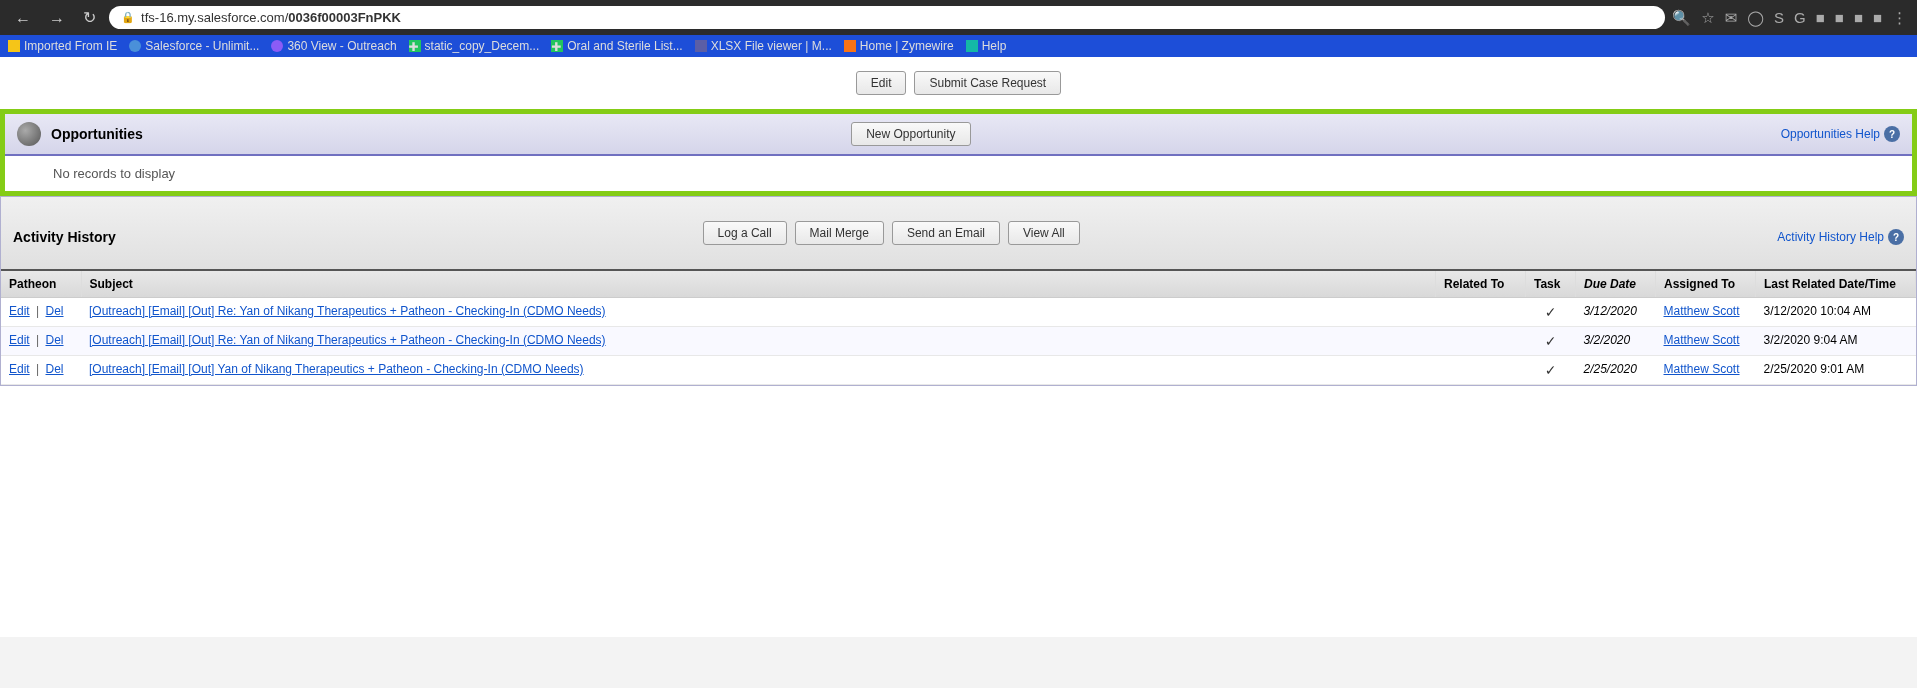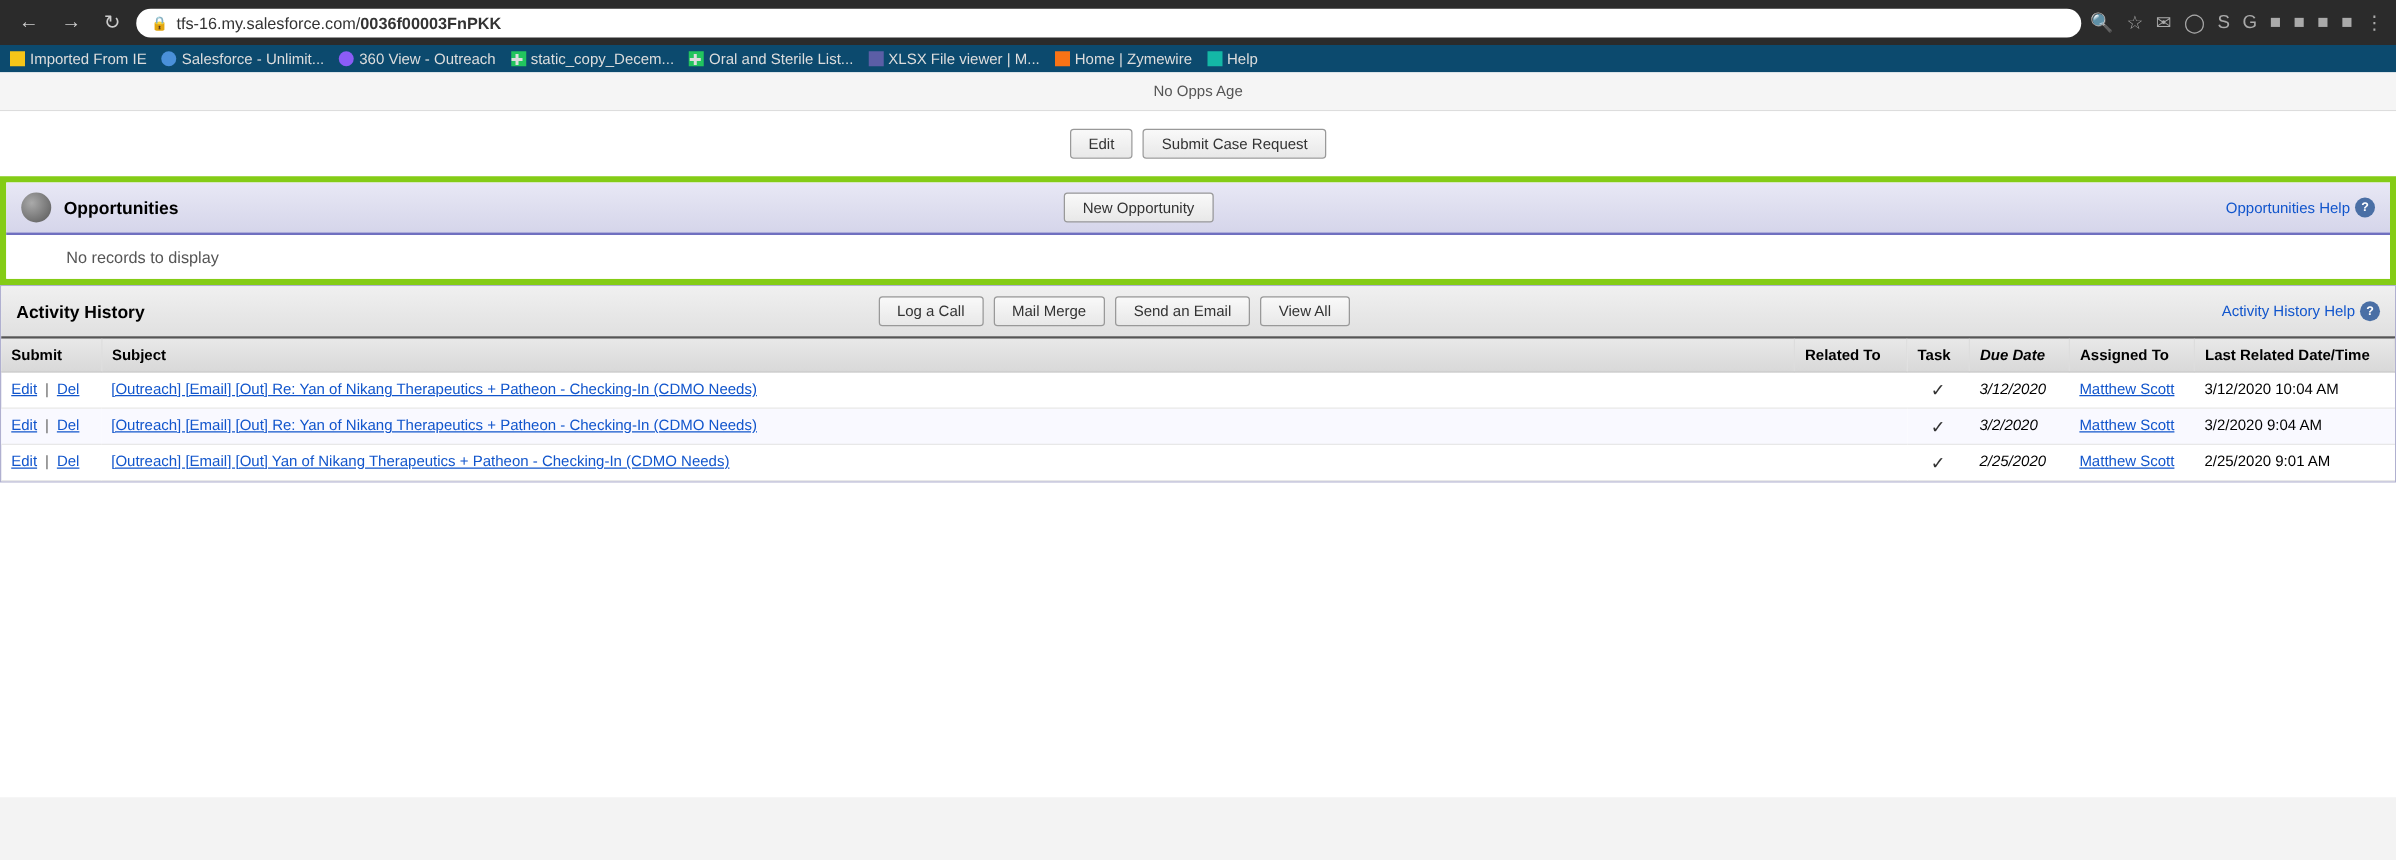--- a/index.html
+++ b/index.html
@@ -36,21 +36,21 @@
     .address-bar-url { color: #333; }
     .browser-icons {
       display: flex;
       gap: 10px;
       color: #aaa;
       font-size: 15px;
     }
 
     
     .bookmarks-bar {
-      background: #0c4a6e;
+      background: #1d4ed8;
       padding: 4px 8px;
       display: flex;
       align-items: center;
       gap: 12px;
       font-size: 12px;
     }
     .bookmark-item {
       color: #ddd;
       cursor: pointer;
       display: flex;
@@ -167,23 +167,23 @@
 
     
     .activity-section {
       border: 1px solid #b0b0d0;
       margin-top: 0;
     }
 
     .activity-header {
       background: linear-gradient(to bottom, #f0f0f0, #e0e0e0);
       border-bottom: 2px solid #555;
-      padding: 8px 12px;
-      display: flex;
-      align-items: center;
+      padding: 24px 12px;
+      display: flex;
+      align-items: flex-end;
       gap: 8px;
     }
 
     .activity-title {
       font-size: 14px;
       font-weight: bold;
       color: #000;
       flex: 1;
     }
 
@@ -315,23 +315,20 @@
     <span>Home | Zymewire</span>
   </div>
   <div class="bookmark-item">
     <span class="bookmark-icon-teal"></span>
     <span>Help</span>
   </div>
 </div>
 
 <div class="page-content">
 
-  <div class="top-bar">
-    <span>No Opps Age</span>
-  </div>
 
   <div class="action-buttons">
     <button class="btn">Edit</button>
     <button class="btn">Submit Case Request</button>
   </div>
 
   <div class="section">
     <div class="section-header">
       <span class="section-icon"></span>
       <span class="section-title">Opportunities</span>
@@ -357,21 +354,21 @@
       <span style="flex:1"></span>
       <span class="activity-help">
         <span>Activity History Help</span>
         <span class="help-circle">?</span>
       </span>
     </div>
 
     <table class="history-table">
       <thead>
         <tr>
-          <th class="col-action">Submit</th>
+          <th class="col-action">Patheon</th>
           <th class="col-subject">Subject</th>
           <th class="col-related">Related To</th>
           <th class="col-task">Task</th>
           <th class="col-duedate">Due Date</th>
           <th class="col-assigned">Assigned To</th>
           <th class="col-modified">Last Related Date/Time</th>
         </tr>
       </thead>
       <tbody id="activity-table-body">
 

